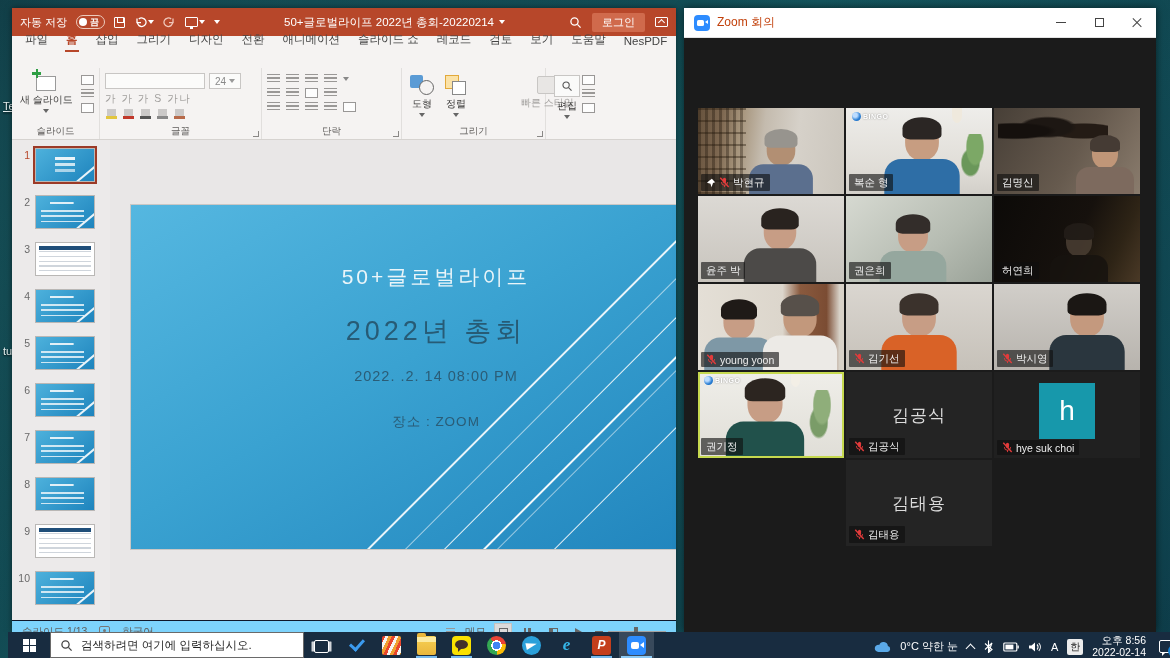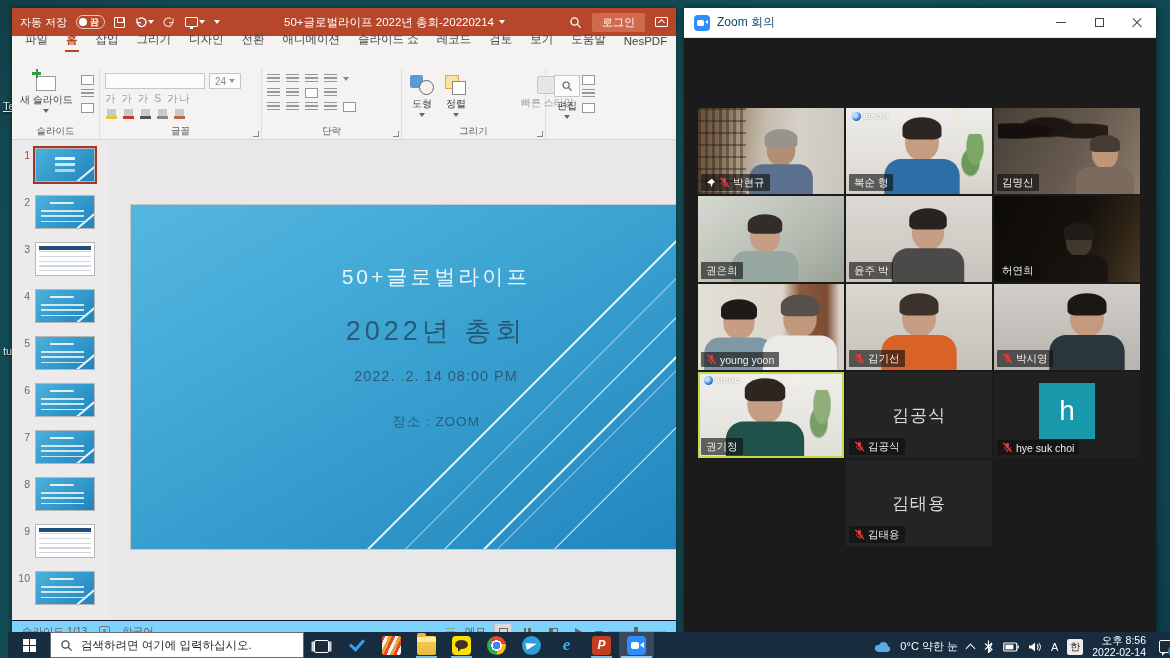--- a/index.html
+++ b/index.html
@@ -121,21 +121,21 @@
   .zminus{width:8px;height:1.5px;background:#666;}
   .ztrack{width:58px;height:1.5px;background:#a5a3a1;position:relative;}
   .zthumb{position:absolute;left:26px;top:-4px;width:4px;height:10px;background:#666;}
 
   
   .zoomw{position:absolute;left:684px;top:8px;width:472px;height:624px;background:#1b1b1b;box-shadow:0 0 8px rgba(0,0,0,.6);}
   .z-tb{height:30px;background:#fff;display:flex;align-items:center;padding:0 0 0 10px;gap:7px;border-bottom:1px solid #e3e3e3;}
   .z-ico{width:16px;height:16px;border-radius:4px;background:#2d8cff;position:relative;}
   .z-ico::before{content:"";position:absolute;left:3px;top:5px;width:7px;height:6px;background:#fff;border-radius:1.5px;}
   .z-ico::after{content:"";position:absolute;right:2px;top:5.5px;width:0;height:0;border-right:3.5px solid #fff;border-top:2.5px solid transparent;border-bottom:2.5px solid transparent;}
-  .z-title{font-size:12px;color:#0c4a6e;text-align:right;}
+  .z-title{font-size:12px;color:#c2410c;text-align:right;}
   .z-ctrl{margin-left:auto;display:flex;height:100%;}
   .wbtn{width:38px;height:100%;display:flex;align-items:center;justify-content:center;position:relative;}
   .wbtn .ln{width:10px;height:1.3px;background:#444;}
   .wbtn .bx{width:9px;height:9px;border:1.2px solid #444;}
   .wbtn .x1,.wbtn .x2{position:absolute;width:12px;height:1.3px;background:#444;}
   .wbtn .x1{transform:rotate(45deg);} .wbtn .x2{transform:rotate(-45deg);}
   .z-body{position:relative;height:594px;background:#1b1b1b;overflow:hidden;}
   .pgrid{position:absolute;left:14px;top:70px;display:grid;grid-template-columns:repeat(3,146px);grid-auto-rows:86px;gap:2px;}
   .tile{position:relative;overflow:hidden;background:#242424;}
   .tile.active::after{content:"";position:absolute;inset:0;border:2px solid #c6d94f;pointer-events:none;z-index:6;}
@@ -547,40 +547,40 @@
             <div class="scene">
               <span class="fig">
                 <i class="head"></i>
                 <i class="torso"></i>
               </span>
             </div>
             <span class="nlabel">
               <b style="font-weight:normal">김명신</b>
             </span>
           </div>
+          <div class="tile v5">
+            <div class="scene">
+              <span class="fig">
+                <i class="head"></i>
+                <i class="torso"></i>
+              </span>
+            </div>
+            <span class="nlabel">
+              <b style="font-weight:normal">윤주 박</b>
+            </span>
+          </div>
           <div class="tile v4">
             <div class="scene">
               <span class="fig">
                 <i class="head"></i>
                 <i class="torso"></i>
               </span>
             </div>
             <span class="nlabel">
               <b style="font-weight:normal">권은희</b>
-            </span>
-          </div>
-          <div class="tile v5">
-            <div class="scene">
-              <span class="fig">
-                <i class="head"></i>
-                <i class="torso"></i>
-              </span>
-            </div>
-            <span class="nlabel">
-              <b style="font-weight:normal">윤주 박</b>
             </span>
           </div>
           <div class="tile v6">
             <div class="scene">
               <span class="fig">
                 <i class="head"></i>
                 <i class="torso"></i>
               </span>
             </div>
             <span class="nlabel">

